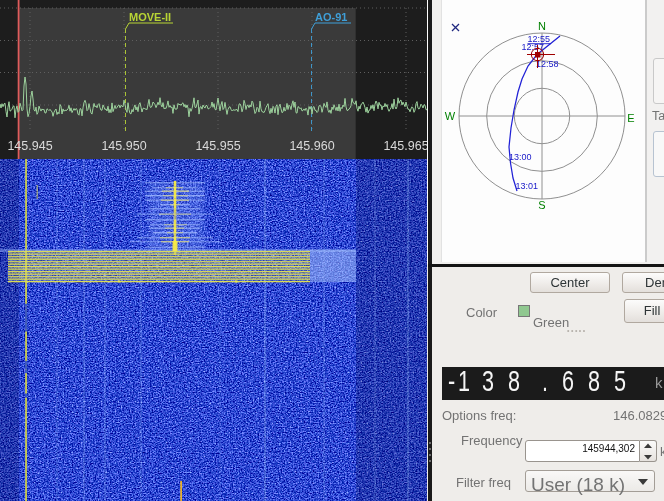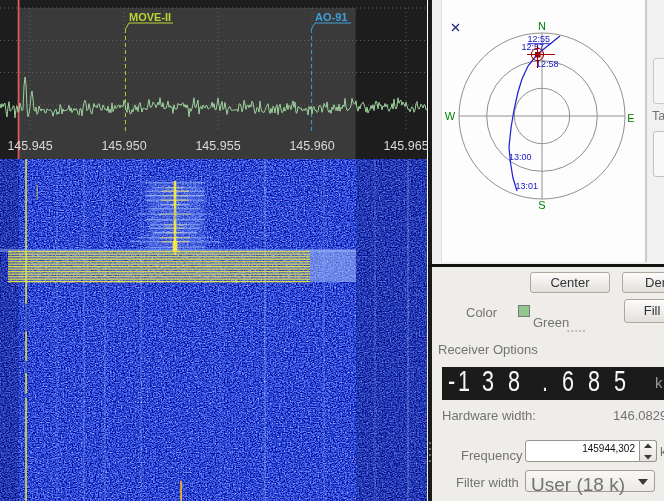--- a/index.html
+++ b/index.html
@@ -188,44 +188,43 @@
 <div class="abs" style="left:428px;top:263.5px;width:236px;height:3.5px;background:#141414"></div>
 
 <div class="abs" style="left:431.5px;top:267px;width:232.5px;height:234px;background:#efedea"></div>
 <div class="btn" style="left:530px;top:271.5px;width:80px">Center</div>
 <div class="btn" style="left:622px;top:271.5px;width:88px">Demod</div>
 <div class="lbl" style="left:466px;top:304.5px">Color</div>
 <div class="abs" style="left:517.5px;top:304.5px;width:12.5px;height:12.5px;background:#90c890;border:1px solid #777"></div>
 <div class="lbl" style="left:533px;top:315px">Green</div>
 <div class="btn" style="left:624px;top:299px;width:56px;height:24px;line-height:22px">Fill</div>
 <div class="lbl" style="left:567px;top:327px;color:#b5b0aa;font-size:7px;letter-spacing:1.5px">•••••</div>
-<div class="lbl" style="left:438px;top:341.5px">Receiver Options</div>
 <div class="abs" style="left:442px;top:367px;width:222px;height:33px;background:#1b1b1b">
       <span style="position:absolute;left:6px;top:-3px;font-size:30px;color:#f5f5f5;transform:scaleX(0.72);transform-origin:0 0">-</span>
       <span style="position:absolute;left:16px;top:-3px;font-size:30px;color:#f5f5f5;transform:scaleX(0.72);transform-origin:0 0">1</span>
       <span style="position:absolute;left:40px;top:-3px;font-size:30px;color:#f5f5f5;transform:scaleX(0.72);transform-origin:0 0">3</span>
       <span style="position:absolute;left:66px;top:-3px;font-size:30px;color:#f5f5f5;transform:scaleX(0.72);transform-origin:0 0">8</span>
       <span style="position:absolute;left:100px;top:-3px;font-size:30px;color:#f5f5f5;transform:scaleX(0.72);transform-origin:0 0">.</span>
       <span style="position:absolute;left:120px;top:-3px;font-size:30px;color:#f5f5f5;transform:scaleX(0.72);transform-origin:0 0">6</span>
       <span style="position:absolute;left:146px;top:-3px;font-size:30px;color:#f5f5f5;transform:scaleX(0.72);transform-origin:0 0">8</span>
       <span style="position:absolute;left:172px;top:-3px;font-size:30px;color:#f5f5f5;transform:scaleX(0.72);transform-origin:0 0">5</span>
       <span style="position:absolute;left:213px;top:7px;font-size:15px;color:#9a9a9a">k</span>
     </div>
-<div class="lbl" style="left:442px;top:407.5px">Hardware width:</div>
+<div class="lbl" style="left:442px;top:407.5px">Options freq:</div>
 <div class="lbl" style="left:613px;top:407.5px">146.08292</div>
-<div class="lbl" style="left:461px;top:448px">Frequency</div>
+<div class="lbl" style="left:461px;top:433px">Frequency</div>
 <div class="abs" style="left:525px;top:439.5px;width:115px;height:22.5px;background:#fff;border:1px solid #99948e;border-radius:3px 0 0 3px"></div>
 <div class="abs" style="left:536px;top:443px;width:99px;height:16px;font-size:10px;color:#111;text-align:right">145944,302</div>
 <div class="abs" style="left:640px;top:439.5px;width:16.5px;height:22.5px;background:linear-gradient(#fbfbfa,#e6e2de);border:1px solid #99948e;border-left:none;border-radius:0 3px 3px 0"></div>
 <svg class="abs" style="left:640px;top:439.5px" width="17" height="23">
       <path d="M4,8 L8,3.4 L12,8 Z" fill="#3a3a3a"></path>
       <path d="M4,15 L8,19.6 L12,15 Z" fill="#3a3a3a"></path>
     </svg>
 <div class="lbl" style="left:660px;top:444px">k</div>
-<div class="lbl" style="left:456px;top:474.5px">Filter width</div>
+<div class="lbl" style="left:456px;top:474.5px">Filter freq</div>
 <div class="abs" style="left:525px;top:469.5px;width:129.5px;height:22.5px;background:linear-gradient(#f9f8f7,#eceae7);border:1px solid #a39d96;border-radius:3px"></div>
 <div class="lbl" style="left:531px;top:474px;font-size:19px">User (18 k)</div>
 <svg class="abs" style="left:636px;top:477px" width="16" height="10">
       <path d="M2,2 L7,8 L12,2 Z" fill="#3a3a3a"></path>
     </svg>
 <svg class="abs" style="left:428px;top:440px" width="5" height="26">
  <circle cx="2" cy="3" r="1" fill="#8a8a8a"></circle>
       <circle cx="2" cy="9" r="1" fill="#8a8a8a"></circle>
  <circle cx="2" cy="15" r="1" fill="#8a8a8a"></circle>
       <circle cx="2" cy="21" r="1" fill="#8a8a8a"></circle>

